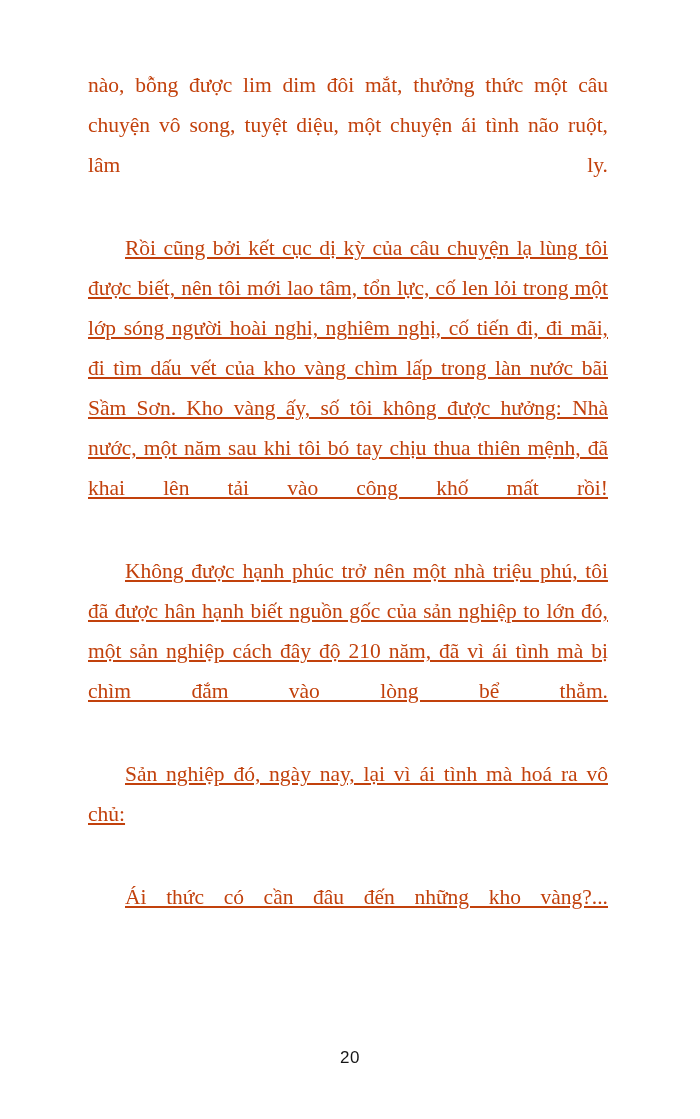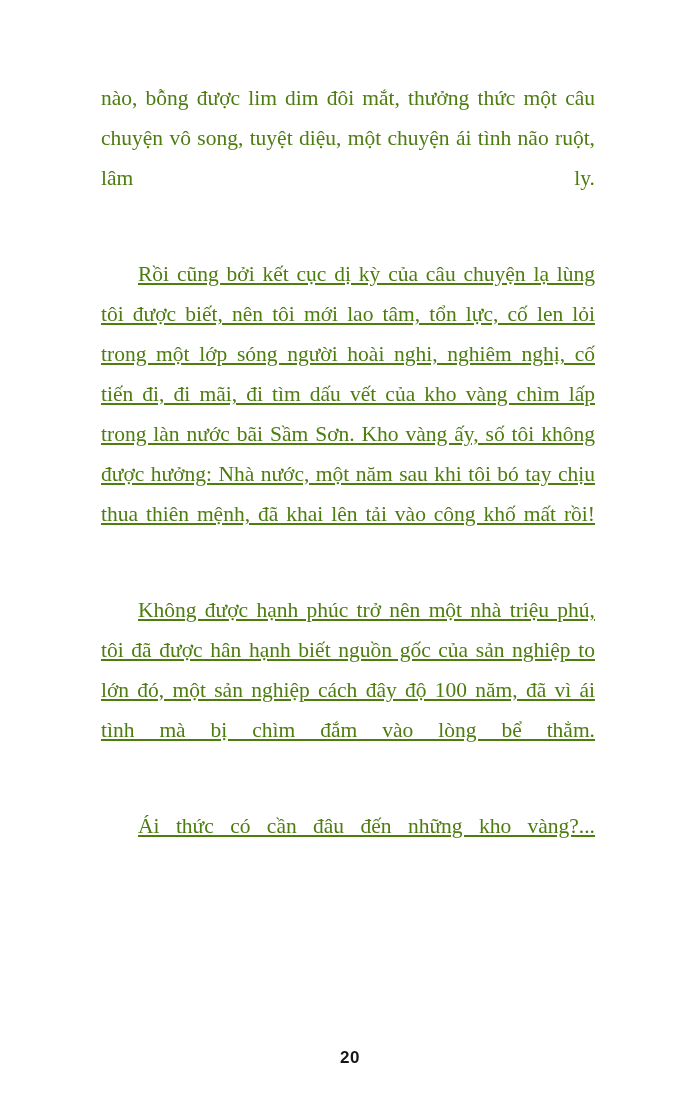--- a/index.html
+++ b/index.html
@@ -19,25 +19,25 @@
   }
 
   .text-column {
     position: absolute;
     left: 85px;
     top: 62px;
     width: 526px;
   }
 
   .para {
-    margin: 16px;
+    margin: 3px;
     font-family: "Liberation Serif", "DejaVu Serif", serif;
     font-size: 21.5px;
     line-height: 40px;
-    color: #4d7c0f;
+    color: #c2410c;
     text-align: justify;
     text-justify: inter-word;
     -webkit-hyphens: none;
     hyphens: none;
     word-spacing: 0.01em;
   }
 
   .para.indented {
     text-indent: 37px;
     text-decoration: underline;
@@ -51,32 +51,33 @@
   }
 
   .page-number {
     position: absolute;
     left: 0;
     top: 1048px;
     width: 700px;
     text-align: center;
     font-family: "Liberation Sans", "DejaVu Sans", sans-serif;
     font-size: 17px;
-    font-weight: bold;
+    font-weight: normal;
     letter-spacing: 0.5px;
     color: #161616;
   }
 </style>
 </head>
 <body>
 
 <div class="page">
 
   <div class="text-column">
     <p class="para">nào, bỗng được lim dim đôi mắt, thưởng thức một câu chuyện vô song, tuyệt diệu, một chuyện ái tình não ruột, lâm ly.</p>
     <p class="para indented">Rồi cũng bởi kết cục dị kỳ của câu chuyện lạ lùng tôi được biết, nên tôi mới lao tâm, tổn lực, cố len lỏi trong một lớp sóng người hoài nghi, nghiêm nghị, cố tiến đi, đi mãi, đi tìm dấu vết của kho vàng chìm lấp trong làn nước bãi Sầm Sơn. Kho vàng ấy, số tôi không được hưởng: Nhà nước, một năm sau khi tôi bó tay chịu thua thiên mệnh, đã khai lên tải vào công khố mất rồi!</p>
-    <p class="para indented">Không được hạnh phúc trở nên một nhà triệu phú, tôi đã được hân hạnh biết nguồn gốc của sản nghiệp to lớn đó, một sản nghiệp cách đây độ 100 năm, đã vì ái tình mà bị chìm đắm vào lòng bể thẳm.</p>
+    <p class="para indented">Không được hạnh phúc trở nên một nhà triệu phú, tôi đã được hân hạnh biết nguồn gốc của sản nghiệp to lớn đó, một sản nghiệp cách đây độ 210 năm, đã vì ái tình mà bị chìm đắm vào lòng bể thẳm.</p>
+    <p class="para indented">Sản nghiệp đó, ngày nay, lại vì ái tình mà hoá ra vô chủ:</p>
     <p class="para indented">Ái thức có cần đâu đến những kho vàng?...</p>
   </div>
 
   <div class="page-number">20</div>
 
 </div>
 
 </body></html>

